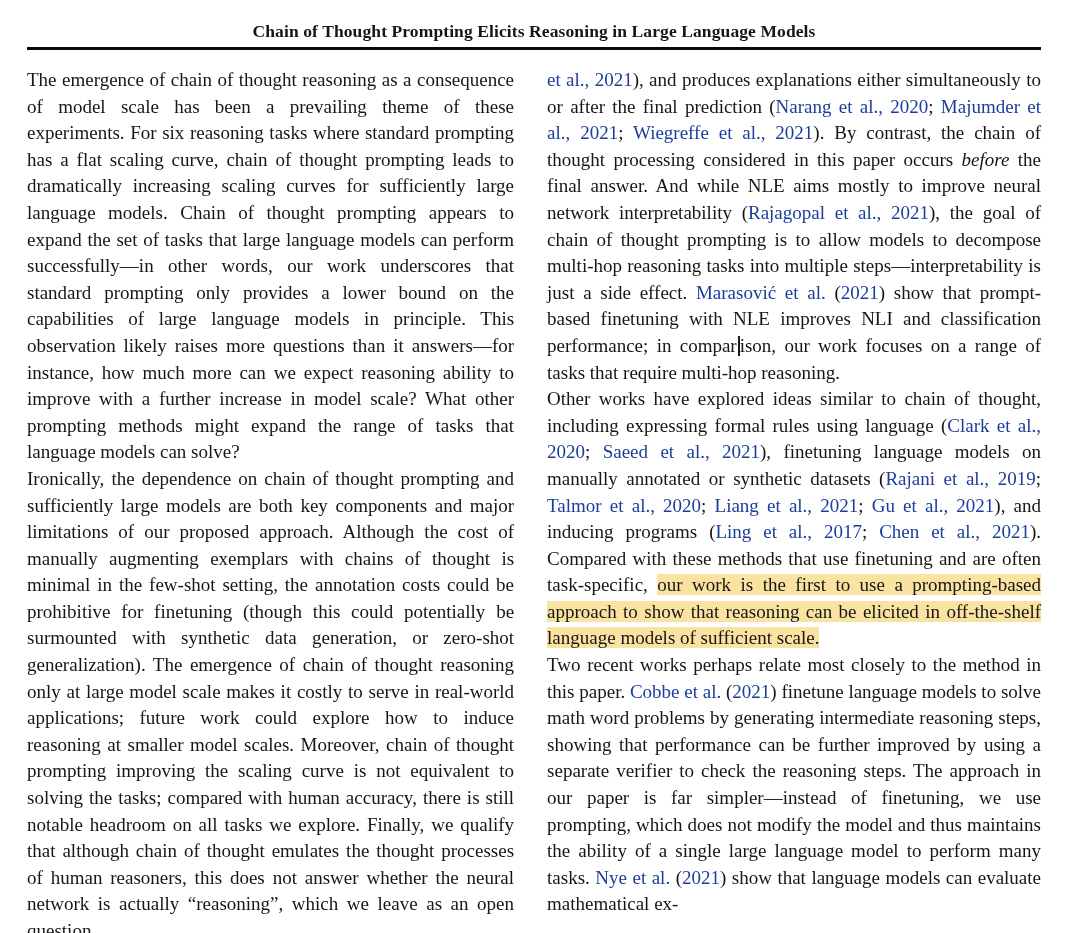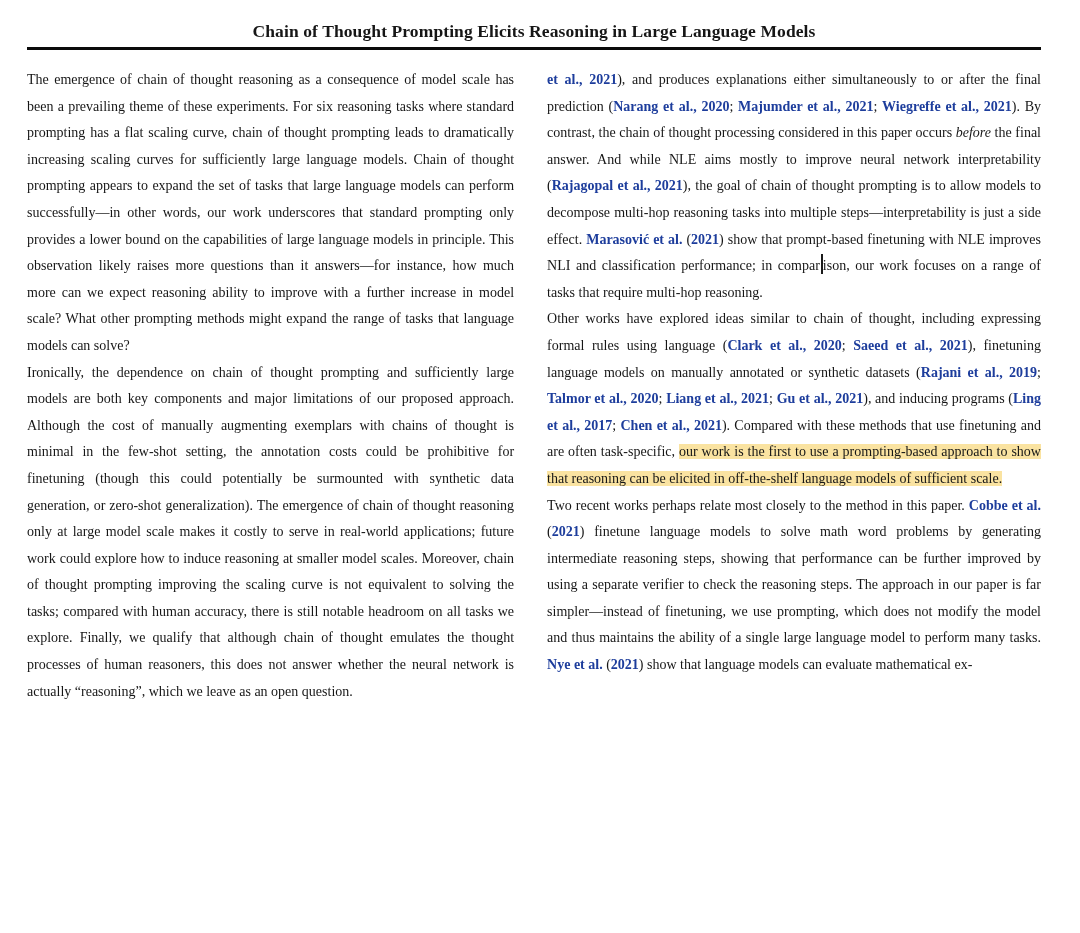--- a/index.html
+++ b/index.html
@@ -31,29 +31,29 @@
   .columns {
     display: flex;
     gap: 33px;
     margin-top: 17px;
   }
   .col { box-sizing: border-box; }
   .col-left  { width: 496px; }
   .col-right { width: 503px; }
   .para {
     margin: 0;
-    font-size: 14px;
+    font-size: 19px;
     line-height: 26.6px;
     text-align: justify;
     hyphens: auto;
     -webkit-hyphens: auto;
   }
   .para + .para { margin-top: 0; }
   .run-plain { }
-  .run-citation { color: var(--citation-color, #1d3d9c); font-weight: bold; }
+  .run-citation { color: var(--citation-color, #1d3d9c); }
   .run-italic { font-style: italic; }
   .run-highlight { background: var(--highlight-color, #fae3a1); }
   .run-caret {
     display: inline-block;
     width: 2px;
     height: 20px;
     background: #1b1b1b;
     vertical-align: -4px;
     margin-left: 1px;
   }

